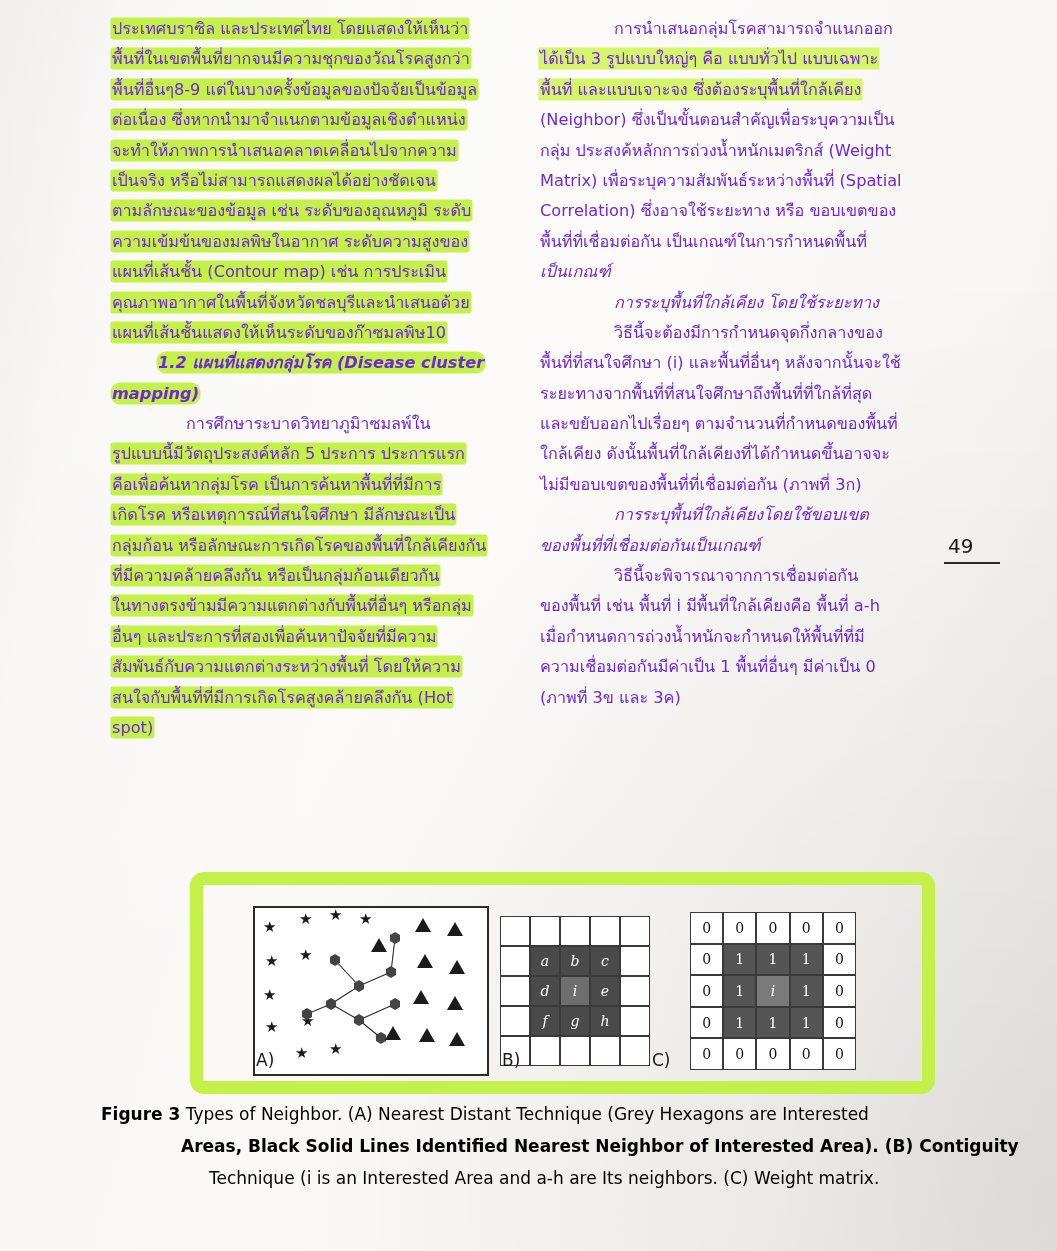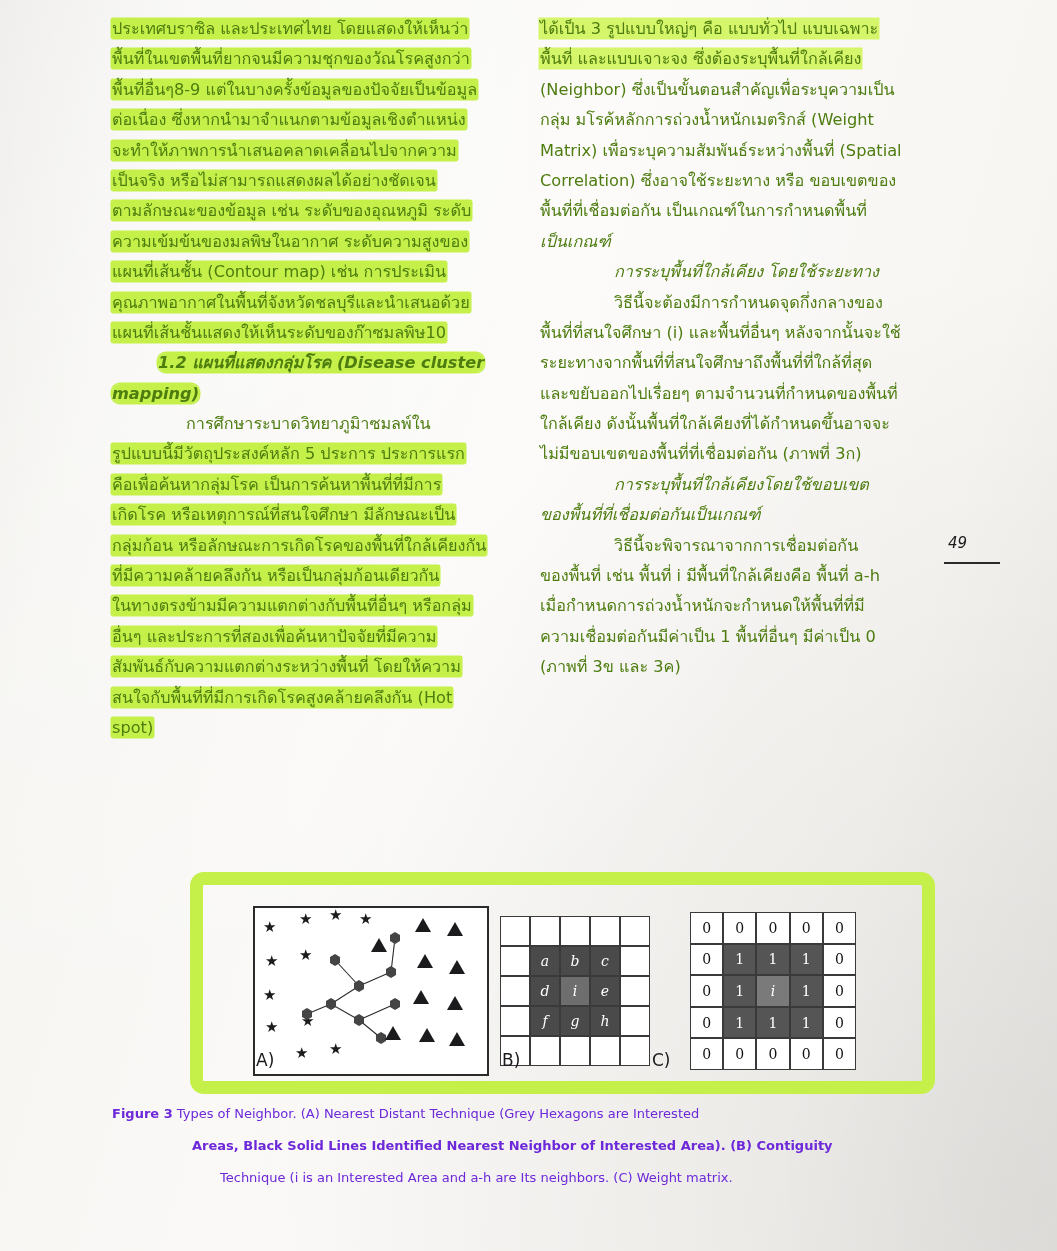--- a/index.html
+++ b/index.html
@@ -30,21 +30,21 @@
   }
   .content {
     position: absolute;
     inset: 0;
   }
   .col {
     position: absolute;
     top: 14px;
     font-size: 16.2px;
     line-height: 30.4px;
-    color: #4d7c0f;
+    color: #6d28d9;
   }
   .col-left {
     left: 112px;
     width: 420px;
   }
   .col-right {
     left: 540px;
     width: 400px;
   }
   .line {
@@ -65,23 +65,22 @@
   .bold { font-weight: bold; border-radius: 8px; }
   .ital { font-style: italic; }
   .indent { padding-left: 46px; }
   .indent2 { padding-left: 74px; }
 
   
   .page-number {
     position: absolute;
     left: 948px;
     top: 534px;
-    font-size: 15px;
+    font-size: 20px;
     color: #1b1b1d;
-    font-style: italic;
   }
   .page-number-rule {
     position: absolute;
     left: 944px;
     top: 562px;
     width: 56px;
     height: 2px;
     background: #2a2a2a;
   }
 
@@ -150,26 +149,26 @@
     display: flex; align-items: center; justify-content: center;
     font-size: 14px;
     font-family: "DejaVu Serif", serif;
     color: #111;
   }
   .gridC .cell.dark { background: #555555; color: #ffffff; }
   .gridC .cell.mid  { background: #7a7a7a; color: #ffffff; font-style: italic; }
 
   .caption {
     position: absolute;
-    left: 112px;
+    left: 101px;
     top: 1098px;
     width: 860px;
-    font-size: 13px;
+    font-size: 17px;
     line-height: 32px;
-    color: #6d28d9;
+    color: #000000;
     text-align: justify;
   }
   .caption .cap-line { white-space: nowrap; }
   .cap-indent { padding-left: 80px; font-weight: bold; }
   .cap-indent2 { padding-left: 108px; }
 </style>
 </head>
 <body>
 
 <div class="page"></div>
@@ -199,24 +198,25 @@
     <div class="line"><span class="hl">กลุ่มก้อน หรือลักษณะการเกิดโรคของพื้นที่ใกล้เคียงกัน</span></div>
     <div class="line"><span class="hl">ที่มีความคล้ายคลึงกัน หรือเป็นกลุ่มก้อนเดียวกัน</span></div>
     <div class="line"><span class="hl">ในทางตรงข้ามมีความแตกต่างกับพื้นที่อื่นๆ หรือกลุ่ม</span></div>
     <div class="line"><span class="hl">อื่นๆ และประการที่สองเพื่อค้นหาปัจจัยที่มีความ</span></div>
     <div class="line"><span class="hl">สัมพันธ์กับความแตกต่างระหว่างพื้นที่ โดยให้ความ</span></div>
     <div class="line"><span class="hl">สนใจกับพื้นที่ที่มีการเกิดโรคสูงคล้ายคลึงกัน (Hot</span></div>
     <div class="line"><span class="hl">spot)</span></div>
   </div>
 
   <div class="col col-right">
+    <div class="line indent2"><span>การนำเสนอกลุ่มโรคสามารถจำแนกออก</span></div>
     <div class="line"><span class="hl-soft">ได้เป็น 3 รูปแบบใหญ่ๆ คือ แบบทั่วไป แบบเฉพาะ</span></div>
     <div class="line"><span class="hl-soft">พื้นที่ และแบบเจาะจง ซึ่งต้องระบุพื้นที่ใกล้เคียง</span></div>
     <div class="line"><span>(Neighbor) ซึ่งเป็นขั้นตอนสำคัญเพื่อระบุความเป็น</span></div>
-    <div class="line"><span>กลุ่ม มโรค้หลักการถ่วงน้ำหนักเมตริกส์ (Weight</span></div>
+    <div class="line"><span>กลุ่ม ประสงค้หลักการถ่วงน้ำหนักเมตริกส์ (Weight</span></div>
     <div class="line"><span>Matrix) เพื่อระบุความสัมพันธ์ระหว่างพื้นที่ (Spatial</span></div>
     <div class="line"><span>Correlation) ซึ่งอาจใช้ระยะทาง หรือ ขอบเขตของ</span></div>
     <div class="line"><span>พื้นที่ที่เชื่อมต่อกัน เป็นเกณฑ์ในการกำหนดพื้นที่</span></div>
     <div class="line"><span class="ital">เป็นเกณฑ์</span></div>
     <div class="line indent2"><span class="ital">การระบุพื้นที่ใกล้เคียง โดยใช้ระยะทาง</span></div>
     <div class="line indent2"><span>วิธีนี้จะต้องมีการกำหนดจุดกึ่งกลางของ</span></div>
     <div class="line"><span>พื้นที่ที่สนใจศึกษา (i) และพื้นที่อื่นๆ หลังจากนั้นจะใช้</span></div>
     <div class="line"><span>ระยะทางจากพื้นที่ที่สนใจศึกษาถึงพื้นที่ที่ใกล้ที่สุด</span></div>
     <div class="line"><span>และขยับออกไปเรื่อยๆ ตามจำนวนที่กำหนดของพื้นที่</span></div>
     <div class="line"><span>ใกล้เคียง ดังนั้นพื้นที่ใกล้เคียงที่ได้กำหนดขึ้นอาจจะ</span></div>

